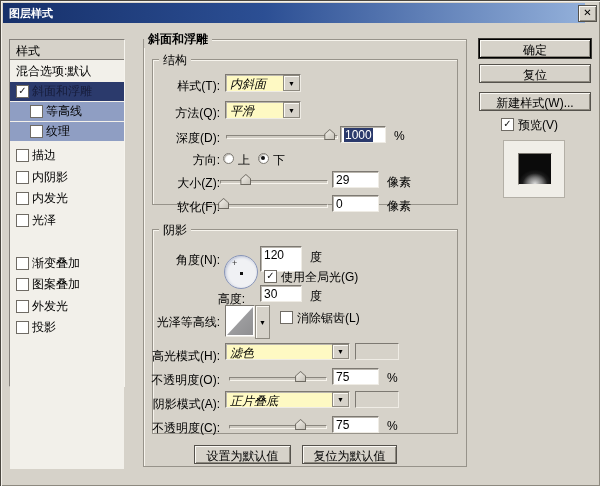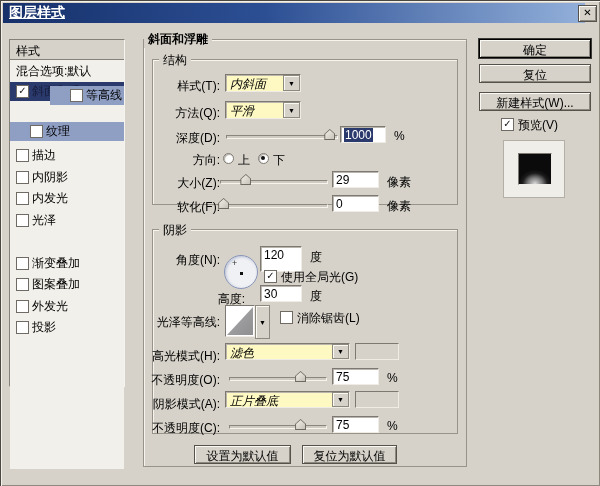--- a/index.html
+++ b/index.html
@@ -4,21 +4,21 @@
 <style>
   html,body{margin:0;padding:0;background:#808080;}
   .dialog{position:relative;width:600px;height:486px;background:#d6d2c9;
     font-family:"Liberation Sans","DejaVu Sans",sans-serif;font-size:12px;color:#000;
     border:1px solid #4a4740;box-shadow:inset 1px 1px 0 #f4f1ea, inset -2px -2px 0 #8d897f;overflow:hidden;}
 
   
   .titlebar{position:absolute;left:2px;top:2px;width:582px;height:20px;
     background:linear-gradient(90deg,#16306a 0%,#2c4f94 45%,#93b0da 100%);
     display:flex;align-items:center;padding-left:6px;box-sizing:border-box;}
-  .title{color:#fff;font-weight:bold;font-size:14px;text-decoration:underline;}
+  .title{color:#fff;font-weight:bold;font-size:11px;}
   .close{position:absolute;right:4px;top:4px;width:17px;height:15px;background:#d6d2c9;
     border:1px solid #55524c;box-shadow:inset 1px 1px 0 #fbf9f4, inset -1px -1px 0 #8d897f;
     font-size:10px;line-height:13px;text-align:center;font-weight:bold;cursor:default;}
 
   
   .side-panel{position:absolute;left:8px;top:38px;width:116px;height:348px;
     border:1px solid;border-color:#84807a #f6f4ee #f6f4ee #84807a;background:#d6d2c9;box-sizing:border-box;}
   .side-header{position:absolute;left:6px;top:3px;}
   .side-list{position:absolute;left:0px;top:19px;width:114px;height:409px;background:#f2f0ea;
     border-top:1px solid #84807a;overflow:hidden;}
@@ -95,21 +95,21 @@
   <div class="side-panel">
     <div class="side-header">样式</div>
     <div class="side-list" id="side-list">
         <div class="side-item plain" style="top: 2px;">
           <span class="side-lbl" style="left: 6px;">混合选项:默认</span>
         </div>
         <div class="side-item selected" style="top: 22px;">
           <span class="side-cb" style="left: 6px;">✓</span>
           <span class="side-lbl" style="left: 22px;">斜面和浮雕</span>
         </div>
-        <div class="side-item highlight" style="top: 26px; margin-left: 40px;">
+        <div class="side-item highlight" style="top: 42px;">
           <span class="side-cb" style="left: 20px;"></span>
           <span class="side-lbl" style="left: 36px;">等高线</span>
         </div>
         <div class="side-item highlight" style="top: 62px;">
           <span class="side-cb" style="left: 20px;"></span>
           <span class="side-lbl" style="left: 36px;">纹理</span>
         </div>
         <div class="side-item plain" style="top: 86px;">
           <span class="side-cb" style="left: 6px;"></span>
           <span class="side-lbl" style="left: 22px;">描边</span>

